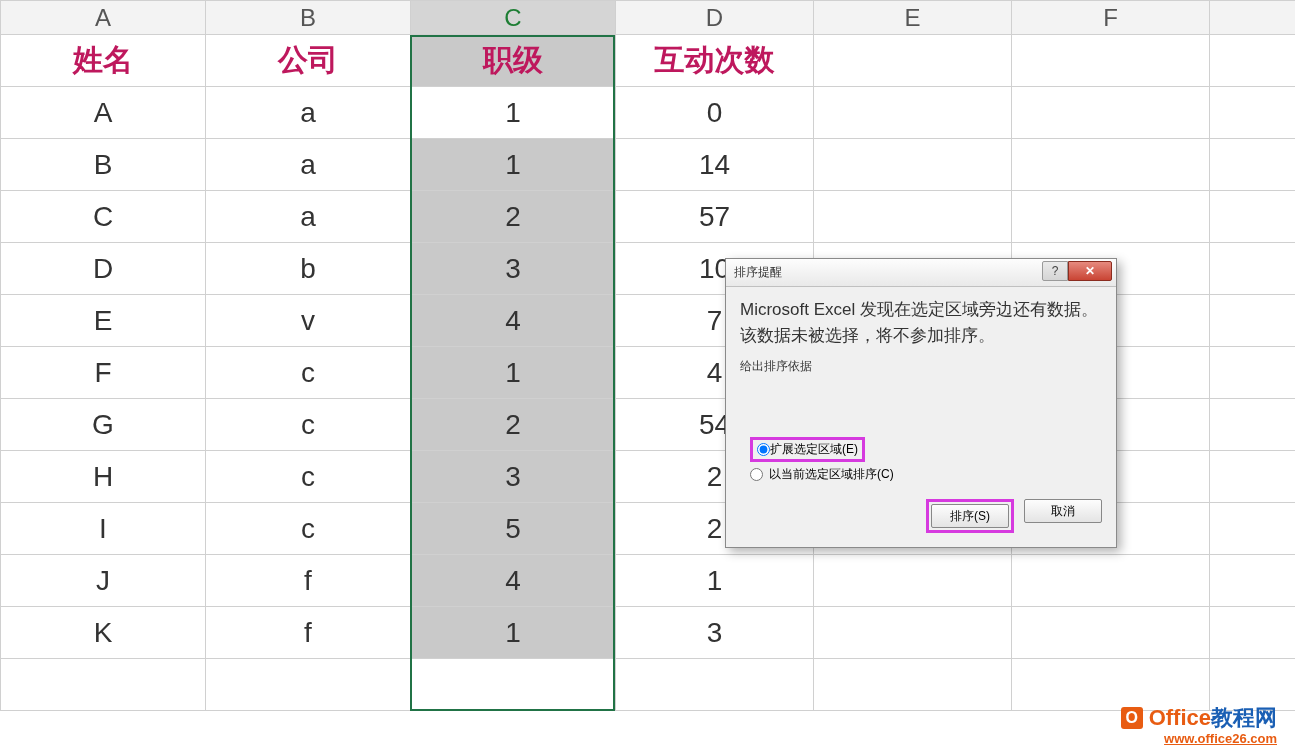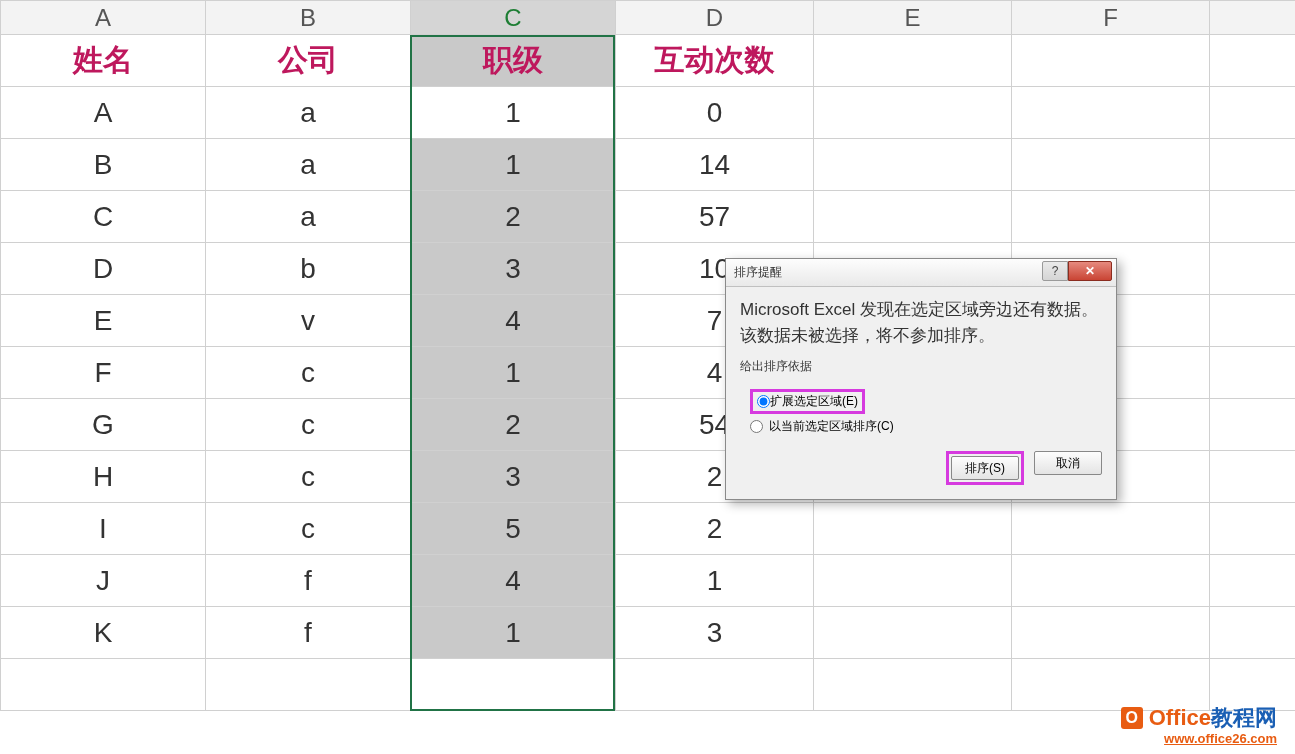--- a/index.html
+++ b/index.html
@@ -129,29 +129,30 @@
     gap: 6px;
     font-size: 12px;
     padding: 2px 0 2px 10px;
   }
   .radio-row input { margin:0; }
   .highlight-box {
     border: 3px solid #d63adf;
     display: inline-flex;
     align-items: center;
     padding: 1px 4px 1px 4px;
+    margin-top: 48px;
   }
   .dlg-buttons {
     display: flex;
     justify-content: flex-end;
     gap: 10px;
     margin-top: 14px;
   }
   .winbtn {
-    width: 68px;
+    width: 78px;
     height: 24px;
     background: linear-gradient(#fdfdfd,#e4e4e4);
     border: 1px solid #888;
     border-radius: 2px;
     font-size: 12px;
     display:flex;align-items:center;justify-content:center;
     cursor: pointer;
   }
   .sort-highlight {
     border: 3px solid #d63adf;

